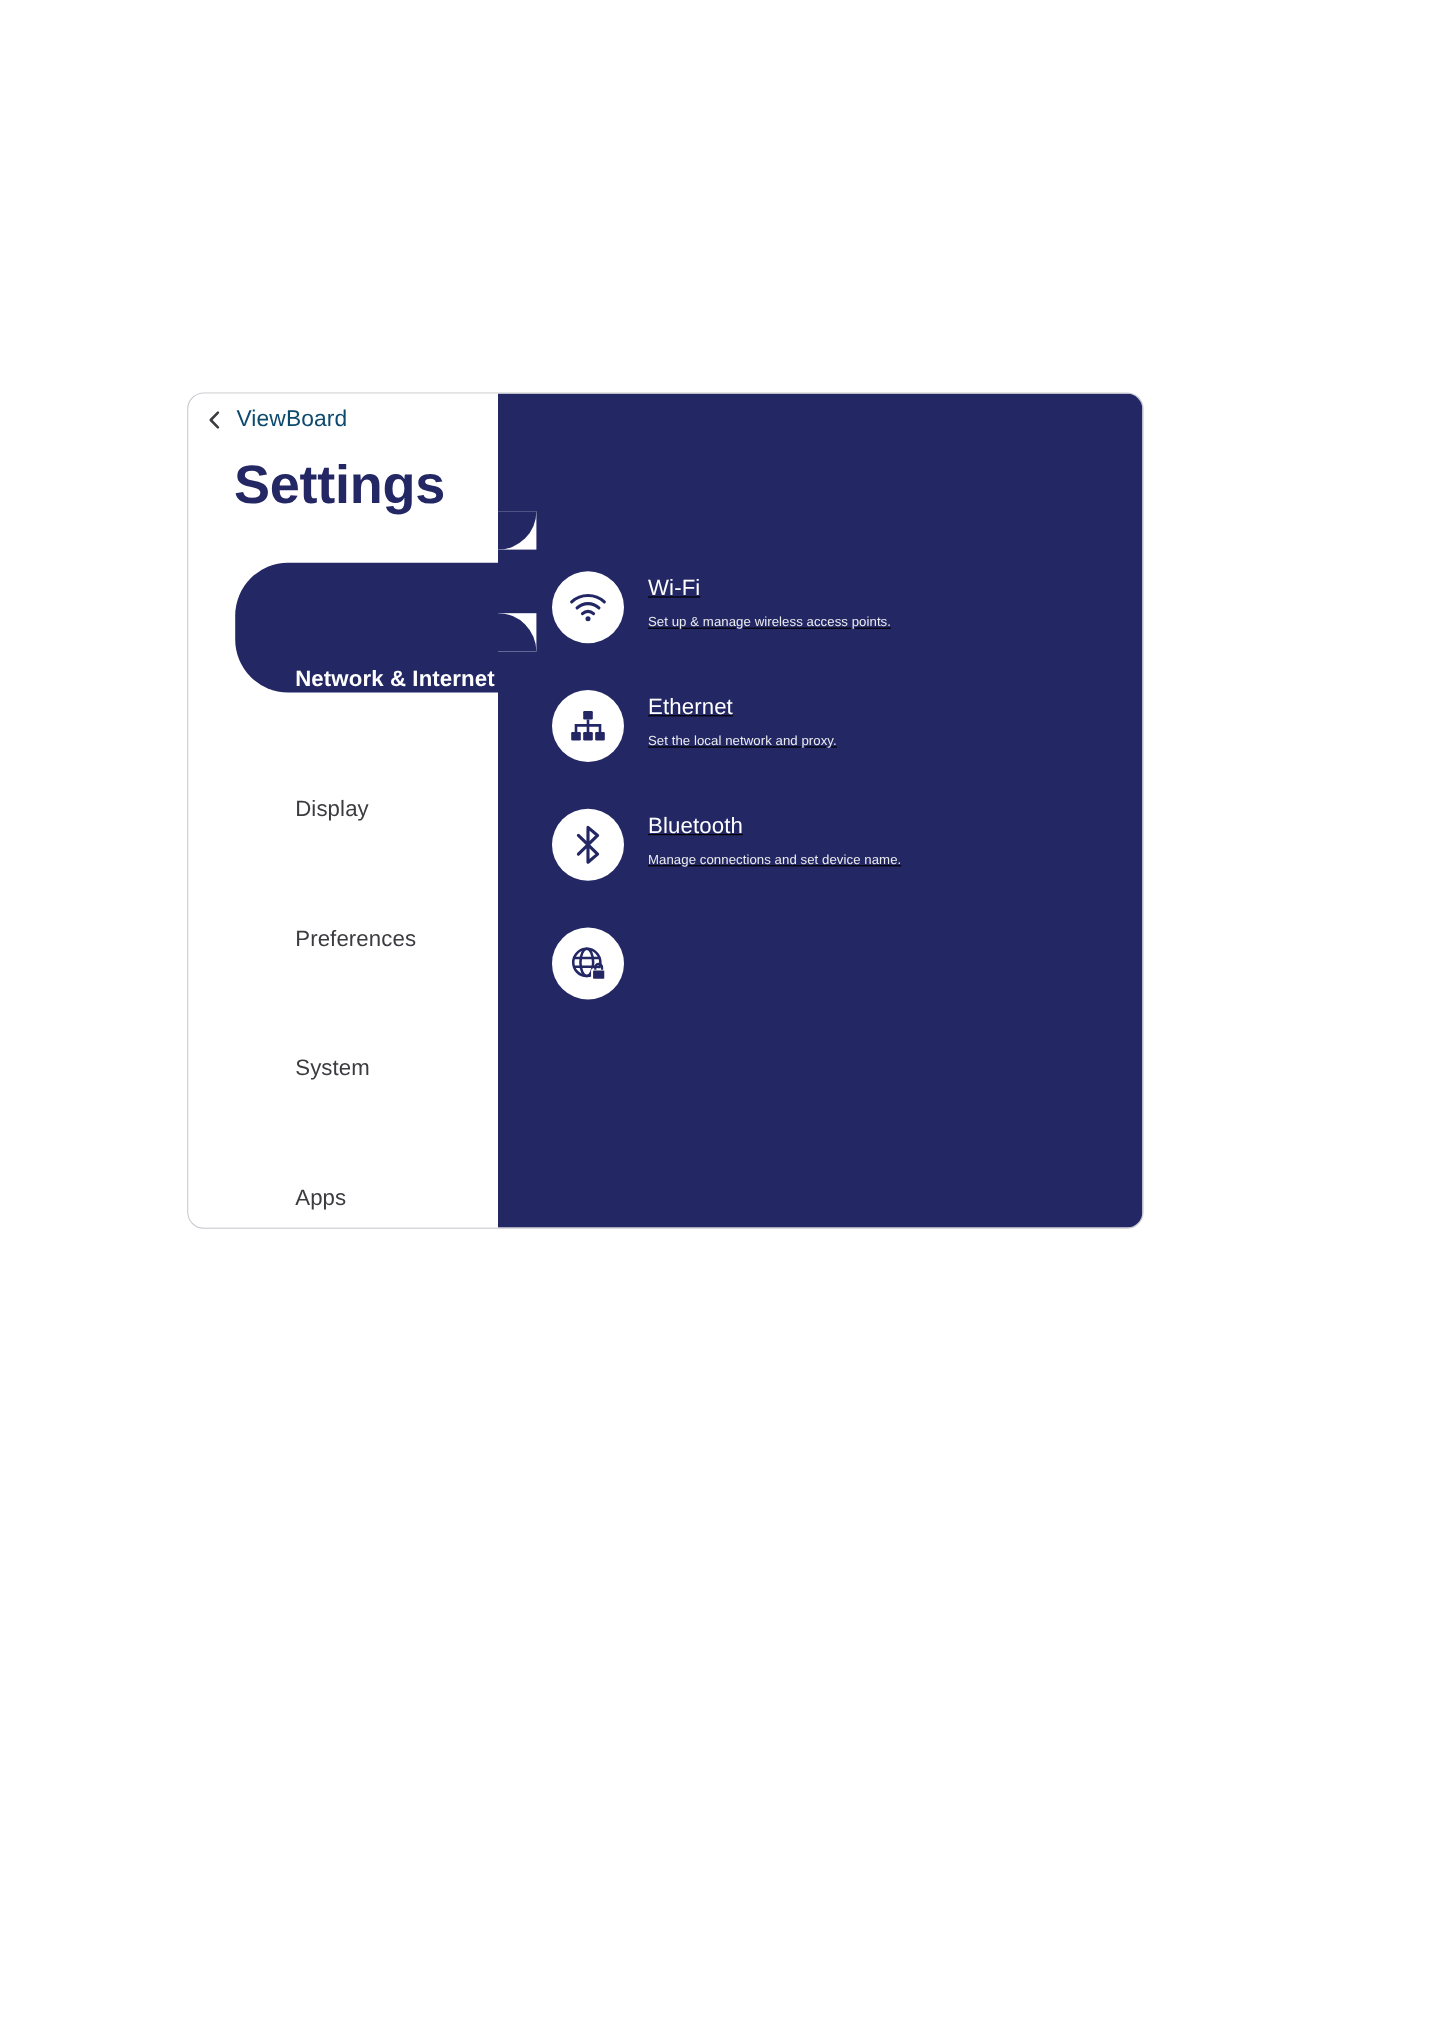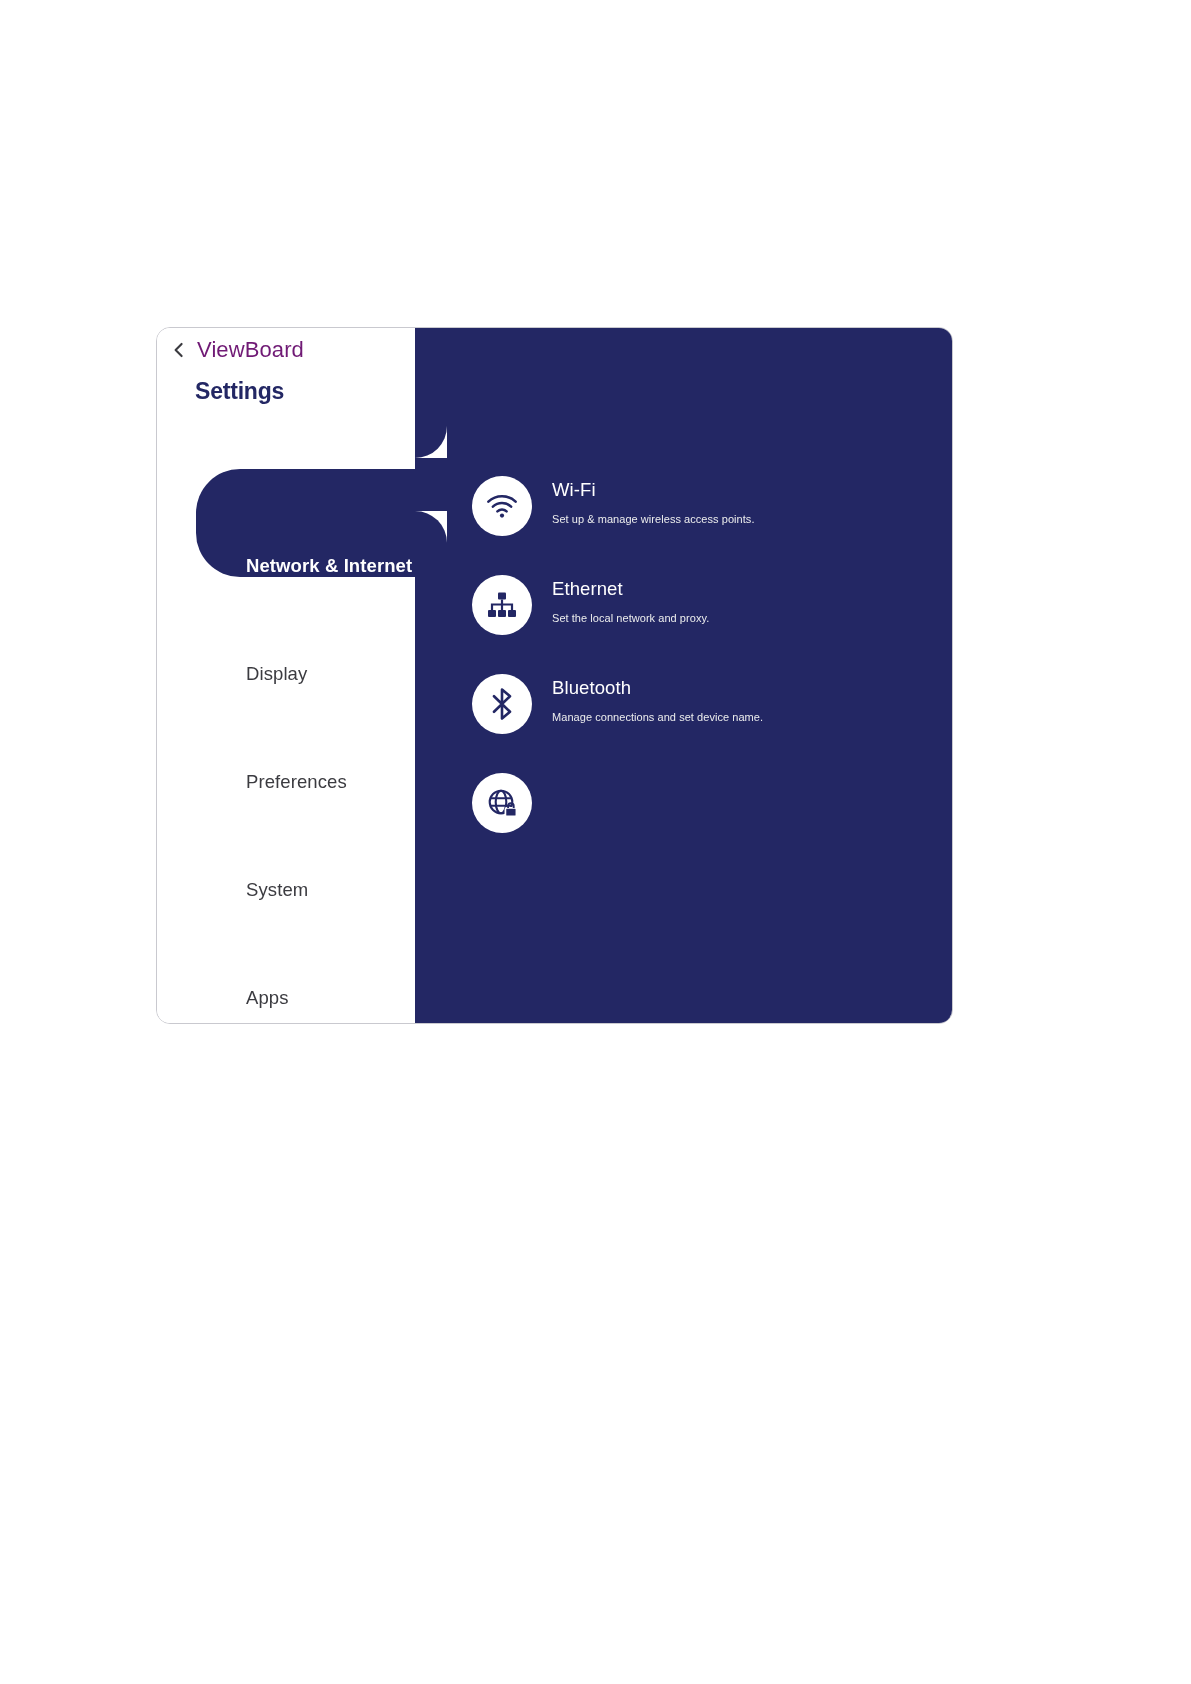--- a/index.html
+++ b/index.html
@@ -47,30 +47,30 @@
     align-items: center;
     gap: 10px;
     height: 32px;
   }
   #back-arrow {
     width: 16px;
     height: 16px;
     display: block;
   }
   #back-label {
-    font-size: 22px;
-    color: #701a75;
+    font-size: 19px;
+    color: #0c4a6e;
     letter-spacing: .1px;
   }
 
   #settings-title {
     position: absolute;
     left: 38px;
     top: 50px;
-    font-size: 23px;
+    font-size: 45px;
     font-weight: bold;
     color: #232764;
     letter-spacing: -0.2px;
   }
 
   
   #nav {
     position: absolute;
     left: 0;
     top: 141px;
@@ -129,23 +129,24 @@
     inset: 0;
     background: #232764;
   }
   .notch.top { top: 98px; }
   .notch.top::after { border-bottom-right-radius: 32px; }
   .notch.bottom { top: 183px; }
   .notch.bottom::after { border-top-right-radius: 32px; }
 
   #settings-list {
     position: absolute;
-    left: 57px;
+    left: 45px;
     top: 141px;
     right: 24px;
+    text-decoration: underline;
   }
   .setting-row {
     display: flex;
     align-items: flex-start;
     gap: 20px;
     height: 99px;
   }
   .icon-circle {
     flex: 0 0 auto;
     width: 60px;

